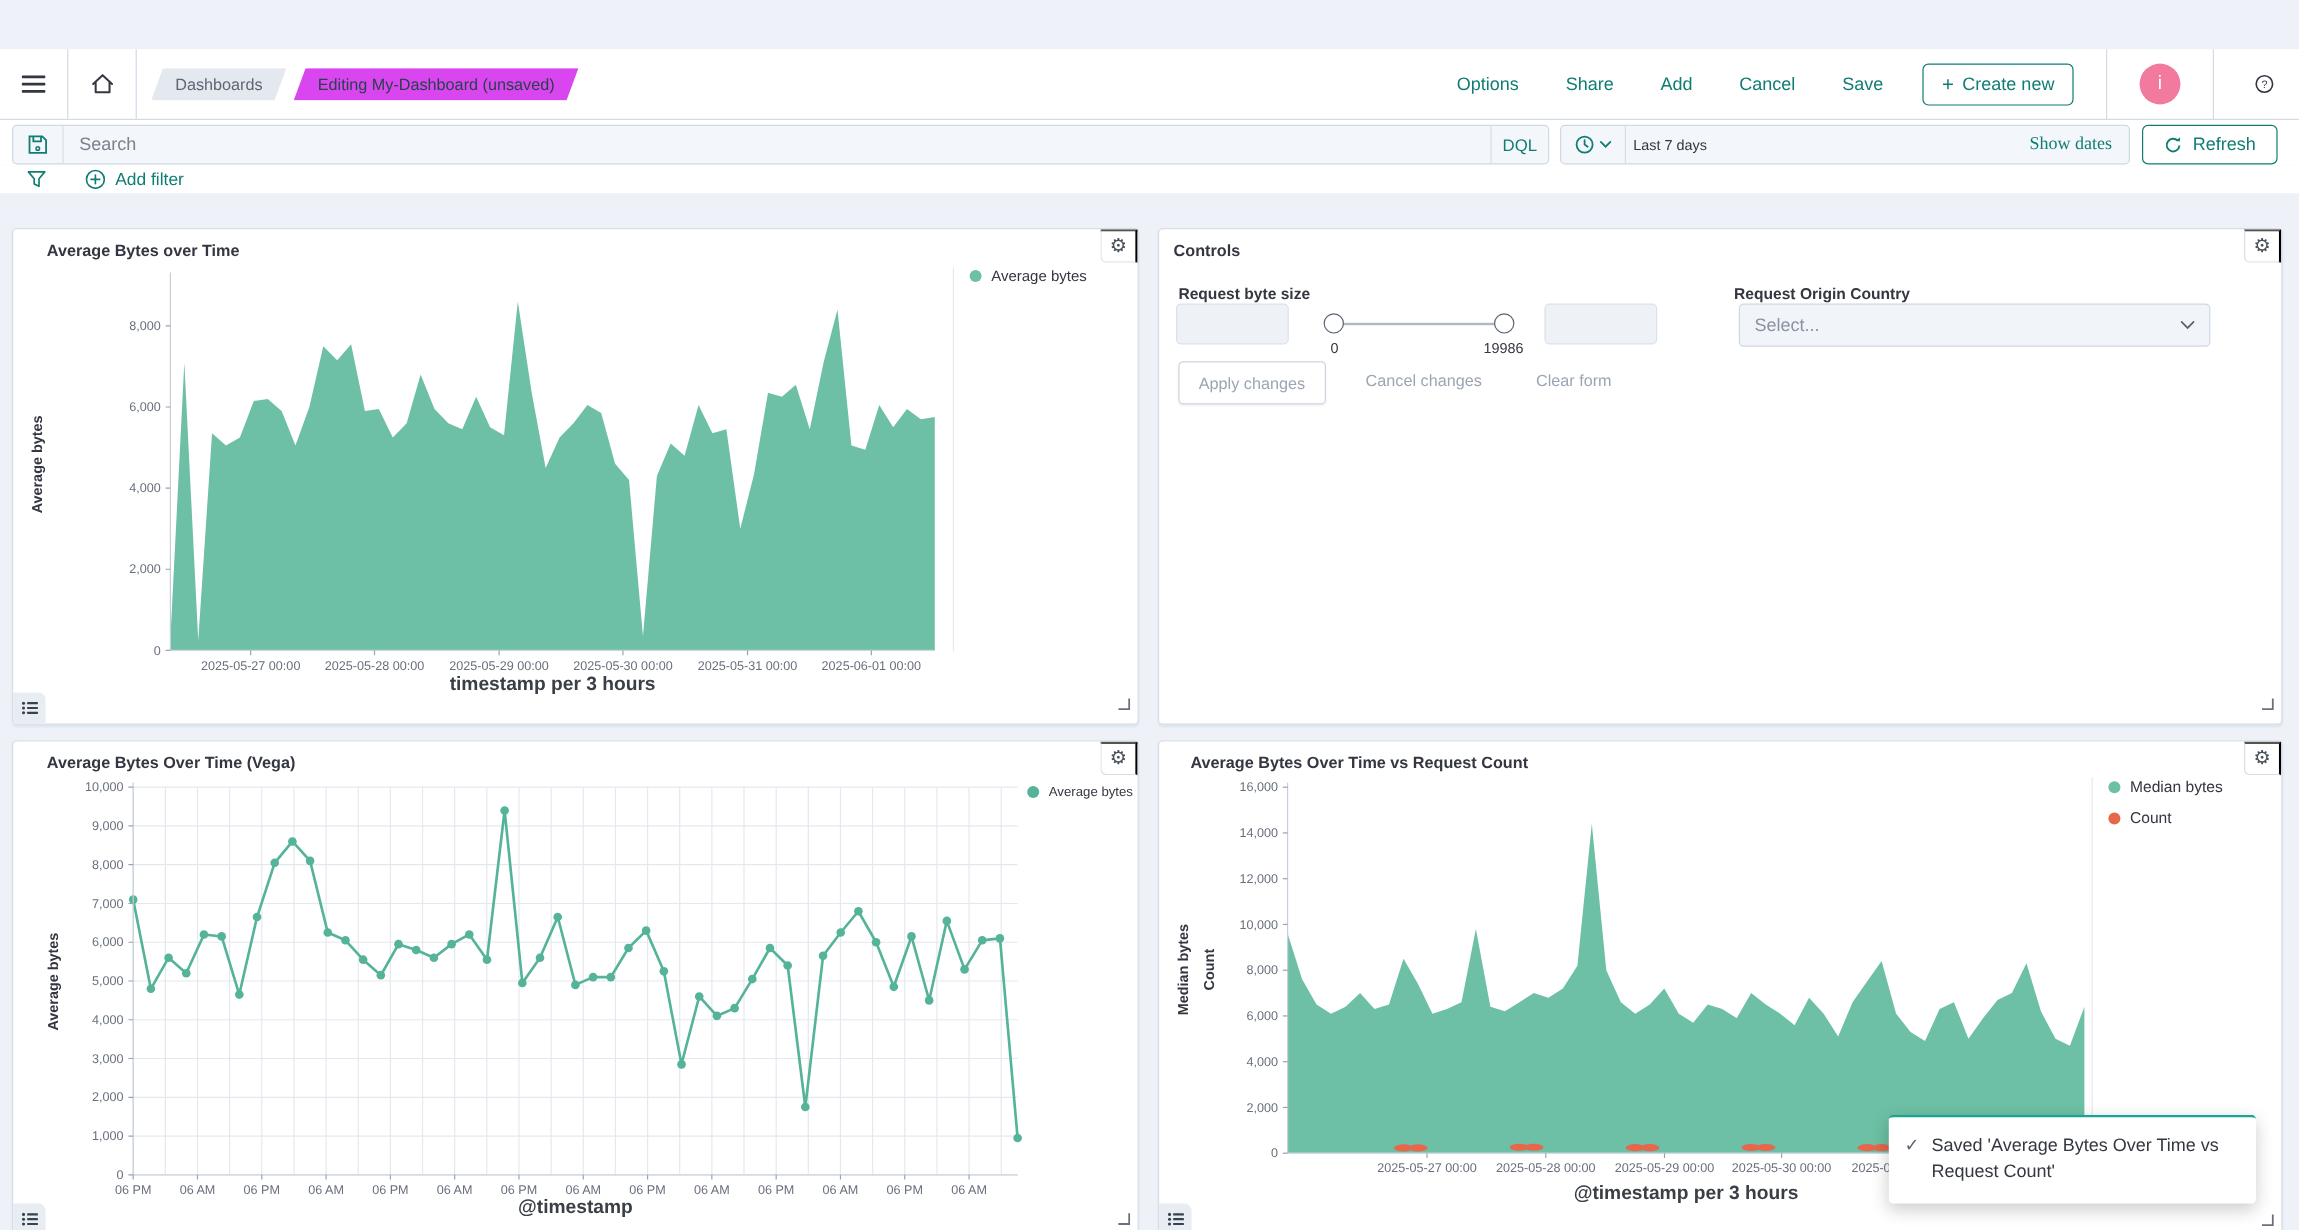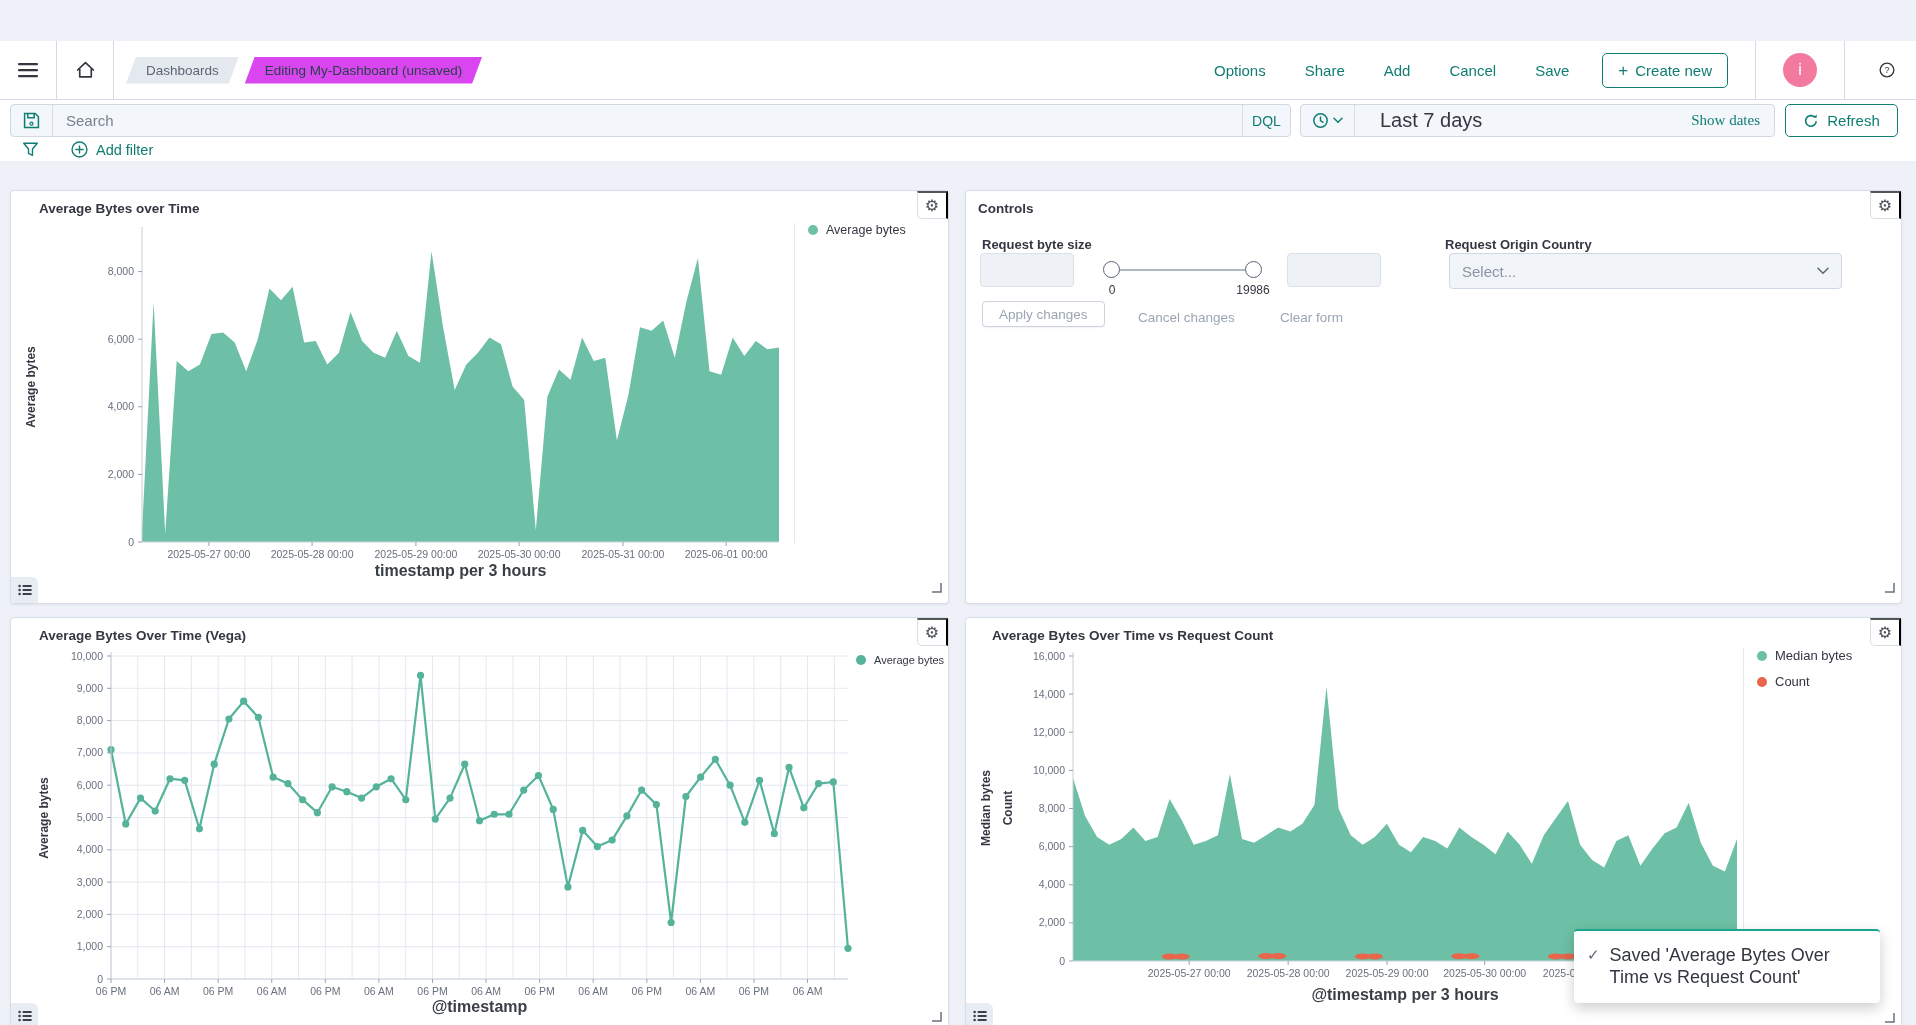--- a/index.html
+++ b/index.html
@@ -35,21 +35,21 @@
   
   .query-row{position:absolute;left:0;top:100px;width:100%;height:38px;background:#fff}
   .qcontrol{position:absolute;top:4px;height:33px;background:#f3f6fa;border:1px solid #d0d8e2;border-radius:4px;display:flex;align-items:center}
   .querybar{left:10px;width:1281px}
   .save-cell{width:42px;height:100%;display:flex;align-items:center;justify-content:center;border:none;background:none;border-right:1px solid #d7dee8;cursor:pointer;color:var(--accent)}
   .search-input{flex:1;border:none;background:transparent;outline:none;font-size:15px;padding:0 13px;color:var(--txt);font-family:inherit}
   .search-input::placeholder{color:#7a828e}
   .dql-cell{width:48px;height:100%;display:flex;align-items:center;justify-content:center;border:none;background:none;border-left:1px solid #d7dee8;color:var(--accent);font-size:14px;cursor:pointer;font-family:inherit}
   .datepicker{left:1300px;width:475px}
   .clock-cell{width:54px;height:100%;display:flex;align-items:center;justify-content:center;gap:4px;border:none;background:none;border-right:1px solid #d7dee8;color:var(--accent);cursor:pointer}
-  .time-text{margin-left:25px;font-size:20px;color:var(--txt);cursor:pointer}
+  .time-text{margin-left:6px;font-size:12px;color:var(--txt);cursor:pointer}
   .show-dates{margin-left:auto;padding-right:14px;color:var(--accent);font-size:15px;background:none;border:none;cursor:pointer;font-family:Liberation Serif, serif}
   .refresh-btn{position:absolute;left:1785px;top:4px;width:113px;height:33px;border:1px solid var(--accent);border-radius:5px;background:#fff;color:var(--accent);display:flex;align-items:center;justify-content:center;gap:8px;font-size:15px;cursor:pointer;font-family:inherit}
 
   
   .filter-row{position:absolute;left:0;top:138px;width:100%;height:23px;background:#fff;display:flex;align-items:center}
   .funnel-wrap{margin-left:16px;display:flex;align-items:center;color:var(--accent);cursor:pointer;background:none;border:none}
   .add-filter{margin-left:20px;display:flex;align-items:center;gap:8px;color:var(--accent);font-size:14.5px;background:none;border:none;cursor:pointer;font-family:inherit}
 
   
   .panel{position:absolute;background:#fff;border:1px solid var(--panel-border);border-radius:4px;box-shadow:0 1px 2px rgba(152,162,179,.18)}
@@ -71,29 +71,29 @@
   .leg-txt.sm{font-size:11px}
   .toggle-btn{position:absolute;left:0;width:27px;height:26px;background:#e8edf3;border:none;border-top-right-radius:6px;display:flex;align-items:center;justify-content:center;cursor:pointer}
   .resize-h{position:absolute;cursor:pointer;color:#69707d}
 
   
   .c-label{position:absolute;font-size:13px;font-weight:700;color:var(--txt)}
   .c-input{position:absolute;height:34px;background:#eef1f6;border:1px solid #dbe1ea;border-radius:4px}
   .slider-track{position:absolute;height:2px;background:#aeb7c4}
   .slider-handle{position:absolute;width:17px;height:17px;border-radius:50%;background:#fff;border:1.6px solid #5a6472;cursor:pointer}
   .slider-val{position:absolute;font-size:12px;color:var(--txt);transform:translateX(-50%)}
-  .c-btn{position:absolute;height:26px;border:1px solid #cdd4df;border-radius:4px;background:#fff;color:#9ba5b4;font-size:13.5px;font-family:inherit;padding:0 16px;cursor:pointer;box-shadow:0 1px 2px rgba(0,0,0,.06)}
+  .c-btn{position:absolute;height:36px;border:1px solid #cdd4df;border-radius:4px;background:#fff;color:#9ba5b4;font-size:13.5px;font-family:inherit;padding:0 16px;cursor:pointer;box-shadow:0 1px 2px rgba(0,0,0,.06)}
   .c-link{position:absolute;background:none;border:none;color:#9ba5b4;font-size:13.5px;font-family:inherit;cursor:pointer}
   .c-select{position:absolute;height:36px;background:#f1f5f9;border:1px solid #cfd7e2;border-radius:4px;display:flex;align-items:center;justify-content:space-between;padding:0 12px;cursor:pointer;width:393px}
   .c-select .sel-ph{font-size:15px;color:#8b93a0}
 
   
   .toast{position:absolute;left:1574px;top:929px;width:306px;background:#fff;border-top:2px solid var(--success);border-radius:4px;box-shadow:0 5px 14px rgba(0,0,0,.2);padding:13px 16px 15px 13px;display:flex;gap:10px;z-index:50}
   .toast-check{color:#5a6472;font-size:15px;line-height:22px}
-  .toast-msg{font-size:18px;line-height:22px;color:var(--txt)}
+  .toast-msg{font-size:15px;line-height:22px;color:var(--txt)}
 </style>
 </head>
 <body>
 
 <div class="screen">
 
 
   <nav class="navbar">
     <button class="nv-btn">
       <svg width="20" height="16" viewBox="0 0 20 16">

